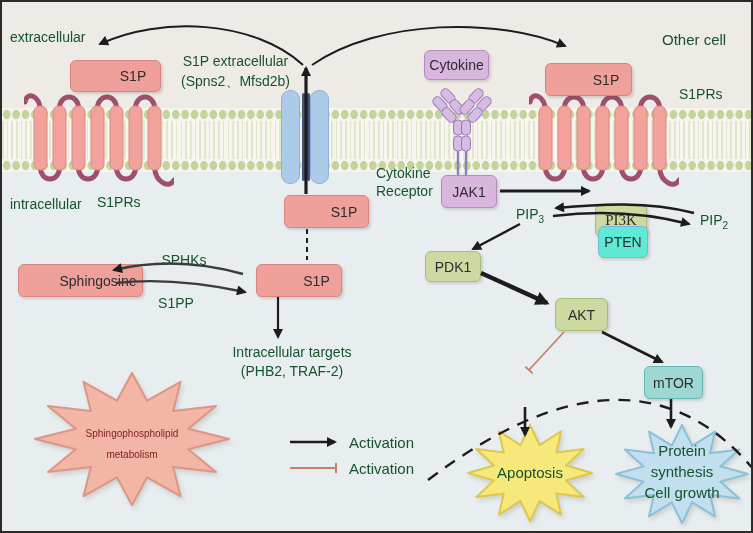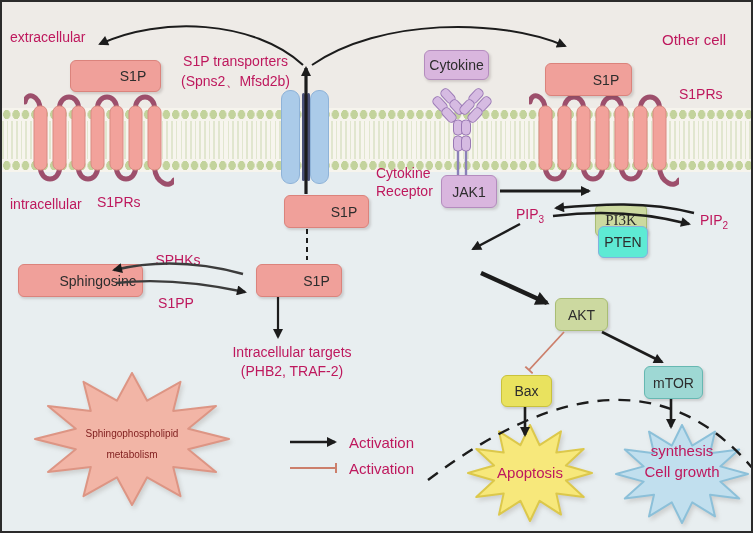--- a/index.html
+++ b/index.html
@@ -19,21 +19,21 @@
   .node{position:absolute;z-index:6;display:flex;align-items:center;justify-content:center;
         border-radius:6px;font-size:14px;color:#2d2d2d;
         box-shadow:1.5px 2px 2.5px rgba(80,60,60,.18);}
   .salmon{background:#f0a09a;border:1px solid #db837c;padding-left:35px;}
   .purple{background:#d9b6de;border:1px solid #b48cbe;}
   .green {background:#ccd9a0;border:1px solid #a9bd74;}
   .blue  {background:#5eead4;border:1px solid #82b2de;}
   .yellow{background:#e9e25e;border:1px solid #c9c23c;}
   .teal  {background:#9ed8d4;border:1px solid #66b8b2;text-align:center;}
   .serif {font-family:"Liberation Serif",serif;font-size:15px;margin-top:28px;}
-  .lbl{position:absolute;z-index:6;color:#be185d;font-size:14px;white-space:nowrap;}
+  .lbl{position:absolute;z-index:6;color:#14532d;font-size:14px;white-space:nowrap;}
   .center{text-align:center;white-space:normal;}
   .transporter{position:absolute;left:279px;top:88px;width:48px;height:94px;z-index:4;}
   .pill{position:absolute;top:0;width:19px;height:94px;border-radius:9px;
         background:#abcbe9;border:1px solid #8fb3d8;box-sizing:border-box;}
   .bar{position:absolute;top:3px;width:3px;height:88px;background:#4a5178;border-radius:2px;}
   sub{font-size:10px;}
 </style>
 </head>
 <body>
 
@@ -180,66 +180,67 @@
     </div>
   <div class="node purple" style="left:439px;top:173px;width:54px;height:31px">
       <span>JAK1</span>
     </div>
   <div class="node green serif" style="left:593px;top:174px;width:50px;height:31px">
       <span>PI3K</span>
     </div>
   <div class="node blue" style="left:596px;top:224px;width:48px;height:30px">
       <span>PTEN</span>
     </div>
+  <div class="node green" style="left:423px;top:249px;width:54px;height:29px">
+      <span>PDK1</span>
+    </div>
   <div class="node green" style="left:553px;top:296px;width:51px;height:31px">
       <span>AKT</span>
-    </div>
-  <div class="node yellow" style="left:499px;top:373px;width:49px;height:30px">
-      <span>Bax</span>
     </div>
   <div class="node teal" style="left:642px;top:364px;width:57px;height:31px">
       <span>mTOR</span>
     </div>
   <div class="node salmon" style="left:16px;top:262px;width:88px;height:31px">
       <span>Sphingosine</span>
     </div>
 
   <div class="lbl" style="left:8px;top:27px">extracellular</div>
   <div class="lbl" style="left:8px;top:194px">intracellular</div>
   <div class="lbl" style="left:95px;top:192px">S1PRs</div>
   <div class="lbl" style="left:677px;top:84px">S1PRs</div>
   <div class="lbl" style="left:660px;top:29px;font-size:15px">Other cell</div>
 
   <div class="lbl center" style="left:156px;top:49px;width:155px;line-height:20px">
-    <div>S1P transporters</div>
+    <div>S1P extracellular</div>
     <div>(Spns2、Mfsd2b)</div>
   </div>
 
   <div class="lbl" style="left:374px;top:162px;line-height:18px">
     <div>Cytokine</div>
     <div>Receptor</div>
   </div>
 
   <div class="lbl" style="left:514px;top:204px"><span>PIP</span><sub>3</sub></div>
   <div class="lbl" style="left:698px;top:210px"><span>PIP</span><sub>2</sub></div>
 
-  <div class="lbl center" style="left:146px;top:250px;width:60px">SPHKs</div>
+  <div class="lbl center" style="left:152px;top:250px;width:60px">SPHKs</div>
   <div class="lbl center" style="left:149px;top:293px;width:50px">S1PP</div>
 
   <div class="lbl center" style="left:205px;top:341px;width:170px;line-height:19px">
     <div>Intracellular targets</div>
     <div>(PHB2, TRAF-2)</div>
   </div>
 
   <div class="lbl center" style="left:40px;top:421px;width:180px;line-height:21px;font-size:10px;color:#7f1d1d;z-index:6">
     <div>Sphingophospholipid</div>
     <div>metabolism</div>
   </div>
   <div class="lbl center" style="left:468px;top:462px;width:120px;font-size:15px;z-index:6">Apoptosis</div>
   <div class="lbl center" style="left:615px;top:438px;width:130px;line-height:21px;font-size:15px;z-index:6">
+    <div>Protein</div>
     <div>synthesis</div>
     <div>Cell growth</div>
   </div>
 
   <div class="lbl" style="left:347px;top:432px;font-size:15px">Activation</div>
   <div class="lbl" style="left:347px;top:458px;font-size:15px">Activation</div>
 
 </div>
 
 </body></html>

